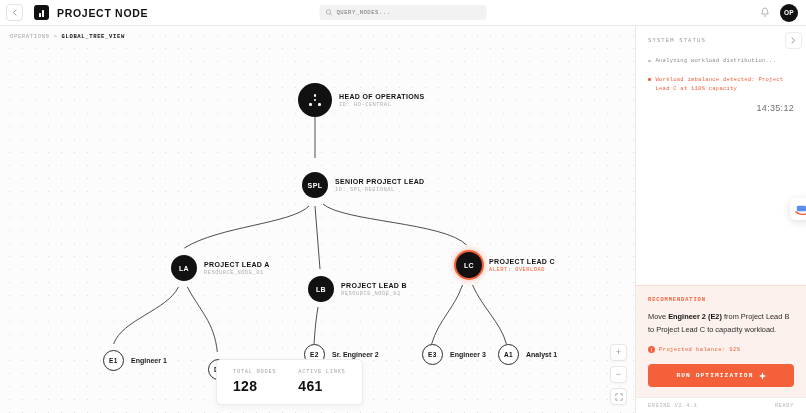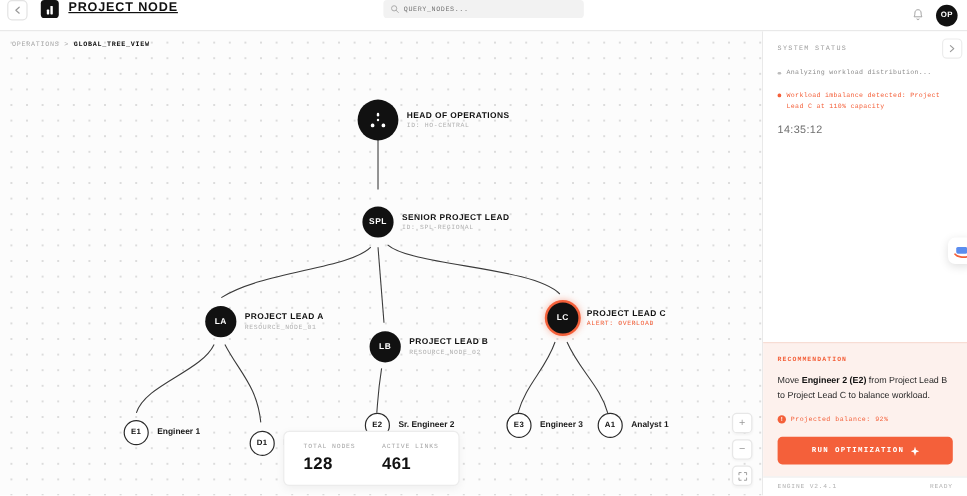--- a/index.html
+++ b/index.html
@@ -9,25 +9,25 @@
     overflow: hidden;
     background: #ffffff;
     font-family: "Liberation Sans", sans-serif;
     color: #111111;
   }
   #app { position: relative; width: 806px; height: 413px; display: flex; flex-direction: column; }
 
   
   .topbar {
     height: 26px; flex: 0 0 26px;
-    display: flex; 
+    display: flex; align-items: center;
     border-bottom: 1px solid #e9e9e9;
     background: #fff;
     padding: 0 8px 0 6px;
-    position: relative; z-index: 40; text-decoration: underline;
+    position: relative; z-index: 40;
   }
   .back-btn {
     width: 17px; height: 17px; border: 1px solid #e3e3e3; border-radius: 4px;
     background: #fff; display: flex; align-items: center; justify-content: center;
     color: #999; font-size: 8px; line-height: 1; cursor: pointer;
   }
   .brand-mark {
     width: 15px; height: 15px; background: #111; border-radius: 3px;
     margin-left: 11px; display: flex; align-items: flex-end; justify-content: center;
     gap: 1.5px; padding-bottom: 3.5px;
@@ -103,21 +103,21 @@
   .ho-glyph span {
     position: absolute; width: 2.6px; height: 2.6px; border-radius: 50%; background: #fff;
   }
   .ho-glyph span:nth-child(1) { left: 5.7px; top: 1px; }
   .ho-glyph span:nth-child(2) { left: 5.7px; top: 5.7px; }
   .ho-glyph span:nth-child(3) { left: 1px; top: 10.4px; }
   .ho-glyph span:nth-child(4) { left: 10.4px; top: 10.4px; }
 
   
   .stats {
-    position: absolute; left: 236px; bottom: 8px; z-index: 6;
+    position: absolute; left: 216px; bottom: 8px; z-index: 6;
     background: #fff; border: 1px solid #ececec; border-radius: 5px;
     box-shadow: 0 2px 7px rgba(0,0,0,.05);
     display: flex; gap: 22px; padding: 9px 16px 10px 16px;
   }
   .stat-k {
     font-family: "Liberation Mono", monospace; font-size: 5.4px; letter-spacing: .7px; color: #a6a6a6;
   }
   .stat-v { font-size: 14px; font-weight: bold; letter-spacing: .3px; margin-top: 3px; color: #111; }
   .stat-v.crit { color: #f4603a; font-family: "Liberation Mono", monospace; font-size: 13px; }
 
@@ -145,21 +145,21 @@
     display: flex; align-items: center; justify-content: center; color: #9a9a9a; font-size: 8px; cursor: pointer;
   }
   .log { padding: 12px 12px 0 12px; }
   .log-row { display: flex; gap: 5px; margin-bottom: 9px; align-items: flex-start; }
   .log-bullet { width: 2.5px; height: 2.5px; border-radius: 50%; background: #bdbdbd; margin-top: 3.5px; flex: 0 0 auto; }
   .log-bullet.warn { background: #f4603a; }
   .log-text {
     font-family: "Liberation Mono", monospace; font-size: 5.5px; line-height: 1.75; letter-spacing: .25px; color: #8d8d8d;
   }
   .log-text.warn { color: #f4603a; }
-  .clock { font-size: 9px; color: #6f6f6f; letter-spacing: .3px; margin-top: 1px; }
+  .clock { font-size: 9px; color: #6f6f6f; letter-spacing: .3px; margin-top: 1px; text-align: right; }
 
   .reco {
     margin-top: auto; background: #fdf1ed; border-top: 1px solid #f7ddd4;
     padding: 11px 12px 10px 12px;
   }
   .reco-k {
     font-family: "Liberation Mono", monospace; font-size: 5.4px; letter-spacing: .9px;
     color: #f4603a; font-weight: bold;
   }
   .reco-text { font-size: 7.4px; line-height: 1.75; color: #2a2a2a; margin-top: 8px; }
@@ -368,21 +368,21 @@
         <div class="log-row">
           <div class="log-bullet warn"></div>
           <div class="log-text warn">Workload imbalance detected: Project Lead C at 110% capacity</div>
         </div>
         <div class="clock">14:35:12</div>
       </div>
 
       <div class="reco">
         <div class="reco-k">RECOMMENDATION</div>
         <div class="reco-text">
-          <span>Move </span><b>Engineer 2 (E2)</b><span> from Project Lead B to Project Lead C to balance workload.</span>
+          <span>Move </span><b>Engineer 2 (E2)</b><span> from Project Lead B to Project Lead C to capacity workload.</span>
         </div>
         <div class="reco-balance">
           <div class="ico">!</div>
           <span>Projected balance: 92%</span>
         </div>
         <button class="run-btn">
           <span>RUN OPTIMIZATION</span>
           <svg width="7" height="8" viewBox="0 0 8 9">
             <path d="M4 0 L5 3.3 L8 4.5 L5 5.7 L4 9 L3 5.7 L0 4.5 L3 3.3 Z" fill="#fff"></path>
           </svg>

